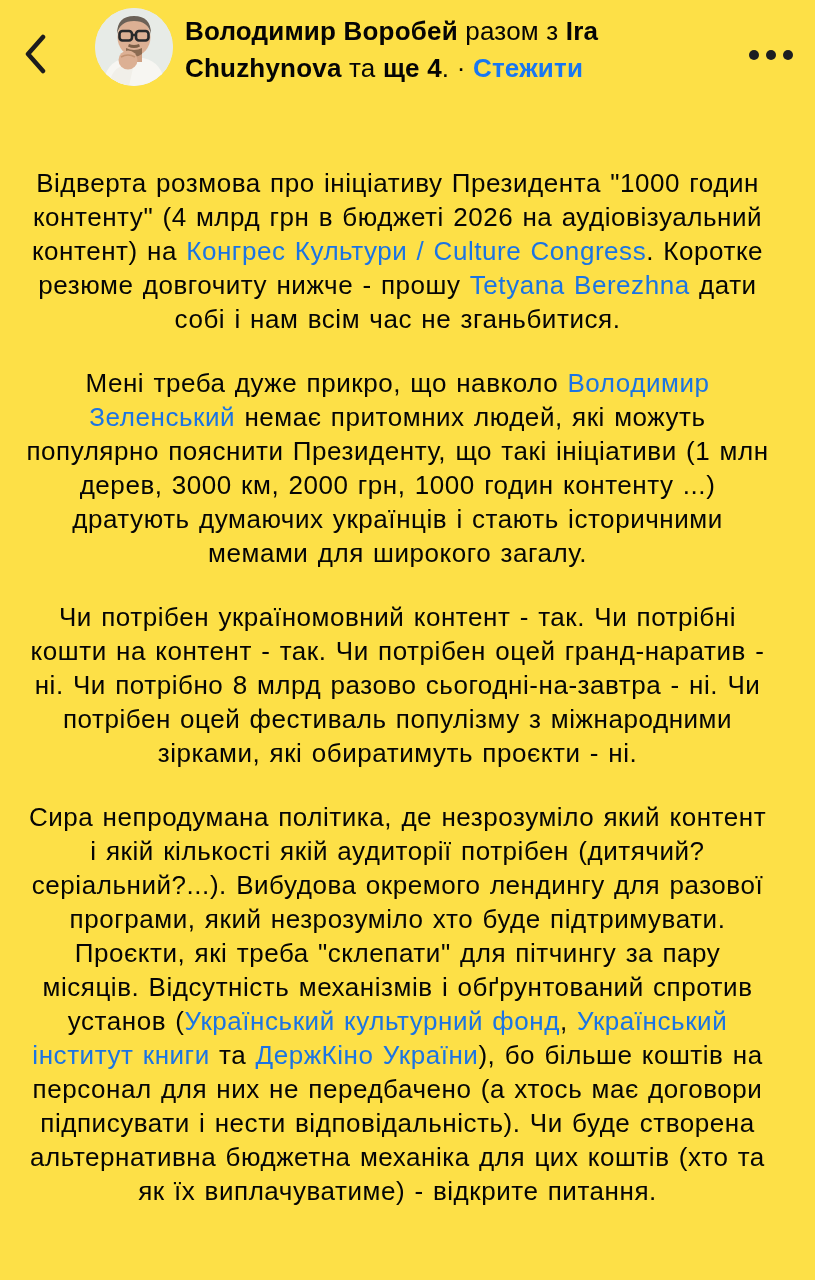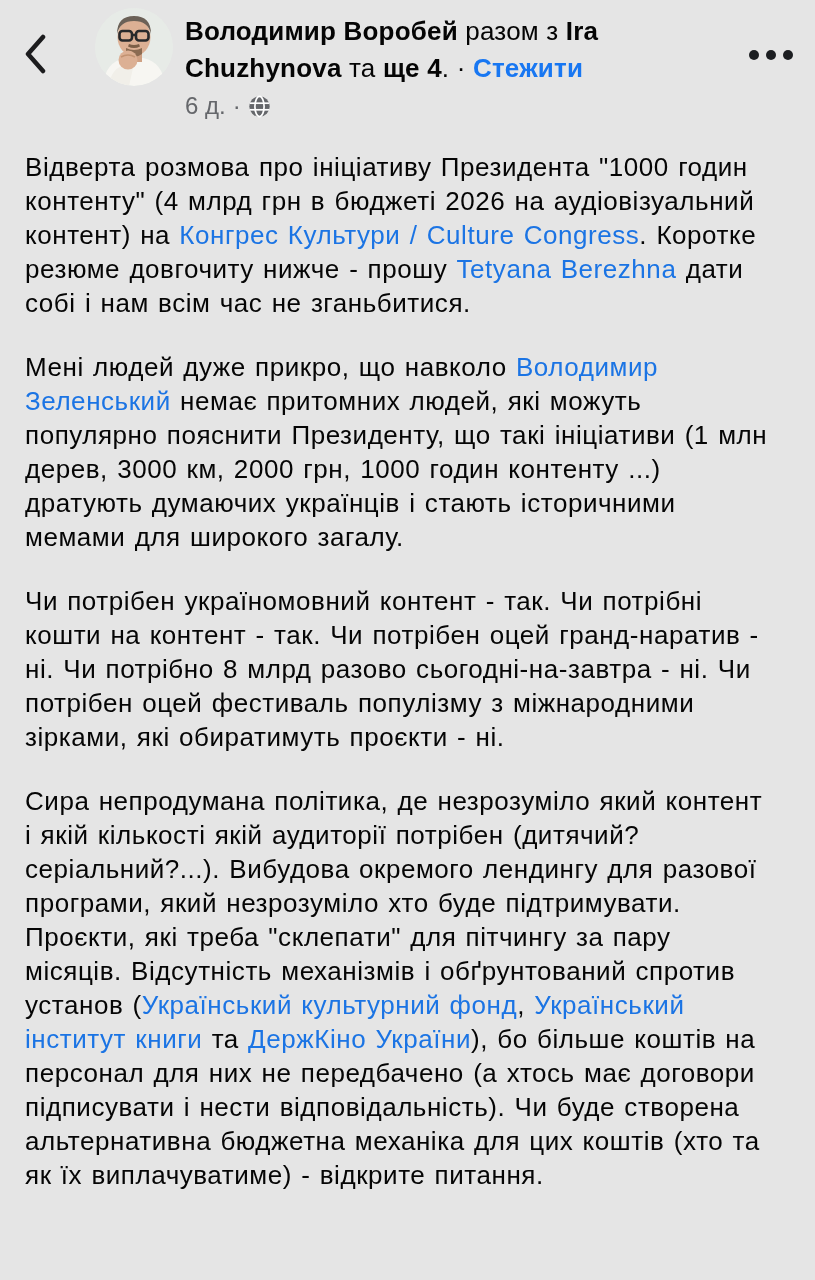--- a/index.html
+++ b/index.html
@@ -13,21 +13,21 @@
   html,body{margin:0;padding:0;}
   body{
     background:#ffffff;
     font-family:"Liberation Sans", sans-serif;
     -webkit-font-smoothing:antialiased;
   }
   .screen{
     position:relative;
     width:815px;
     height:1280px;
-    background:#e5e5e5;
+    background:#fde047;
     overflow:hidden;
   }
   
   .header{
     position:relative;
     height:126px;
   }
   .back-button{
     position:absolute;
     left:24px;
@@ -98,21 +98,22 @@
   
   .post-body{
     padding:24px 45px 0 25px;
     font-size:26px;
     line-height:34px;
     letter-spacing:0.55px;
     word-spacing:1.5px;
     color:var(--text);
   }
   .post-body p{
-    margin:0 0 30px 0;
+    margin:16px 0 30px 0;
+    text-align:center;
   }
   .seg-link{color:var(--link);cursor:pointer;}
 </style>
 </head>
 <body>
 
 <div class="screen">
 
   <div class="header">
 
@@ -146,44 +147,30 @@
           <path d="M33 38.5 Q39 41.5 45 38.5 L44 36 Q39 38 34 36 Z" fill="#7d5f47"></path>
           <path d="M14 78 Q16 60 30 57 L38 60 L34 78 Z" fill="#f1efe9"></path>
           <circle cx="33" cy="52" r="9.5" fill="#dcb094"></circle>
           <path d="M26 49 Q33 45 40 49" fill="none" stroke="#c29372" stroke-width="1.6"></path>
         </g>
       </svg>
     </div>
 
     <div class="header-text">
       <div class="byline"><span class="seg-name">Володимир Воробей</span><span class="seg-text"> разом з </span><span class="seg-name">Ira Chuzhynova</span><span class="seg-text"> та </span><span class="seg-name">ще 4</span><span class="seg-text">. · </span><span class="seg-follow">Стежити</span></div>
-      <div class="meta">
-        <span>6 д.</span>
-        <span>·</span>
-        <span style="display:flex;align-items:center;">
-          <svg width="23" height="23" viewBox="0 0 23 23">
-            <circle cx="11.5" cy="11.5" r="10.2" fill="#65676b"></circle>
-            <g stroke="#ffffff" stroke-width="1.7" fill="none">
-              <ellipse cx="11.5" cy="11.5" rx="4.6" ry="10.2"></ellipse>
-              <path d="M1.6 8.2 H21.4"></path>
-              <path d="M1.6 14.8 H21.4"></path>
-            </g>
-          </svg>
-        </span>
-      </div>
     </div>
 
     <button class="more-button">
       <span class="dot"></span>
       <span class="dot"></span>
       <span class="dot"></span>
     </button>
 
   </div>
 
   <div class="post-body">
       <p><span class="seg-text">Відверта розмова про ініціативу Президента "1000 годин контенту" (4 млрд грн в бюджеті 2026 на аудіовізуальний контент) на </span><span class="seg-link">Конгрес Культури / Culture Congress</span><span class="seg-text">. Коротке резюме довгочиту нижче - прошу </span><span class="seg-link">Tetyana Berezhna</span><span class="seg-text"> дати собі і нам всім час не зганьбитися.</span></p>
-      <p><span class="seg-text">Мені людей дуже прикро, що навколо </span><span class="seg-link">Володимир Зеленський</span><span class="seg-text"> немає притомних людей, які можуть популярно пояснити Президенту, що такі ініціативи (1 млн дерев, 3000 км, 2000 грн, 1000 годин контенту ...) дратують думаючих українців і стають історичними мемами для широкого загалу.</span></p>
+      <p><span class="seg-text">Мені треба дуже прикро, що навколо </span><span class="seg-link">Володимир Зеленський</span><span class="seg-text"> немає притомних людей, які можуть популярно пояснити Президенту, що такі ініціативи (1 млн дерев, 3000 км, 2000 грн, 1000 годин контенту ...) дратують думаючих українців і стають історичними мемами для широкого загалу.</span></p>
       <p><span class="seg-text">Чи потрібен україномовний контент - так. Чи потрібні кошти на контент - так. Чи потрібен оцей гранд-наратив - ні. Чи потрібно 8 млрд разово сьогодні-на-завтра - ні. Чи потрібен оцей фестиваль популізму з міжнародними зірками, які обиратимуть проєкти - ні.</span></p>
       <p><span class="seg-text">Сира непродумана політика, де незрозуміло який контент і якій кількості якій аудиторії потрібен (дитячий? серіальний?...). Вибудова окремого лендингу для разової програми, який незрозуміло хто буде підтримувати. Проєкти, які треба "склепати" для пітчингу за пару місяців. Відсутність механізмів і обґрунтований спротив установ (</span><span class="seg-link">Український культурний фонд</span><span class="seg-text">, </span><span class="seg-link">Український інститут книги</span><span class="seg-text"> та </span><span class="seg-link">ДержКіно України</span><span class="seg-text">), бо більше коштів на персонал для них не передбачено (а хтось має договори підписувати і нести відповідальність). Чи буде створена альтернативна бюджетна механіка для цих коштів (хто та як їх виплачуватиме) - відкрите питання.</span></p>
     </div>
 
 </div>
 
 </body></html>

